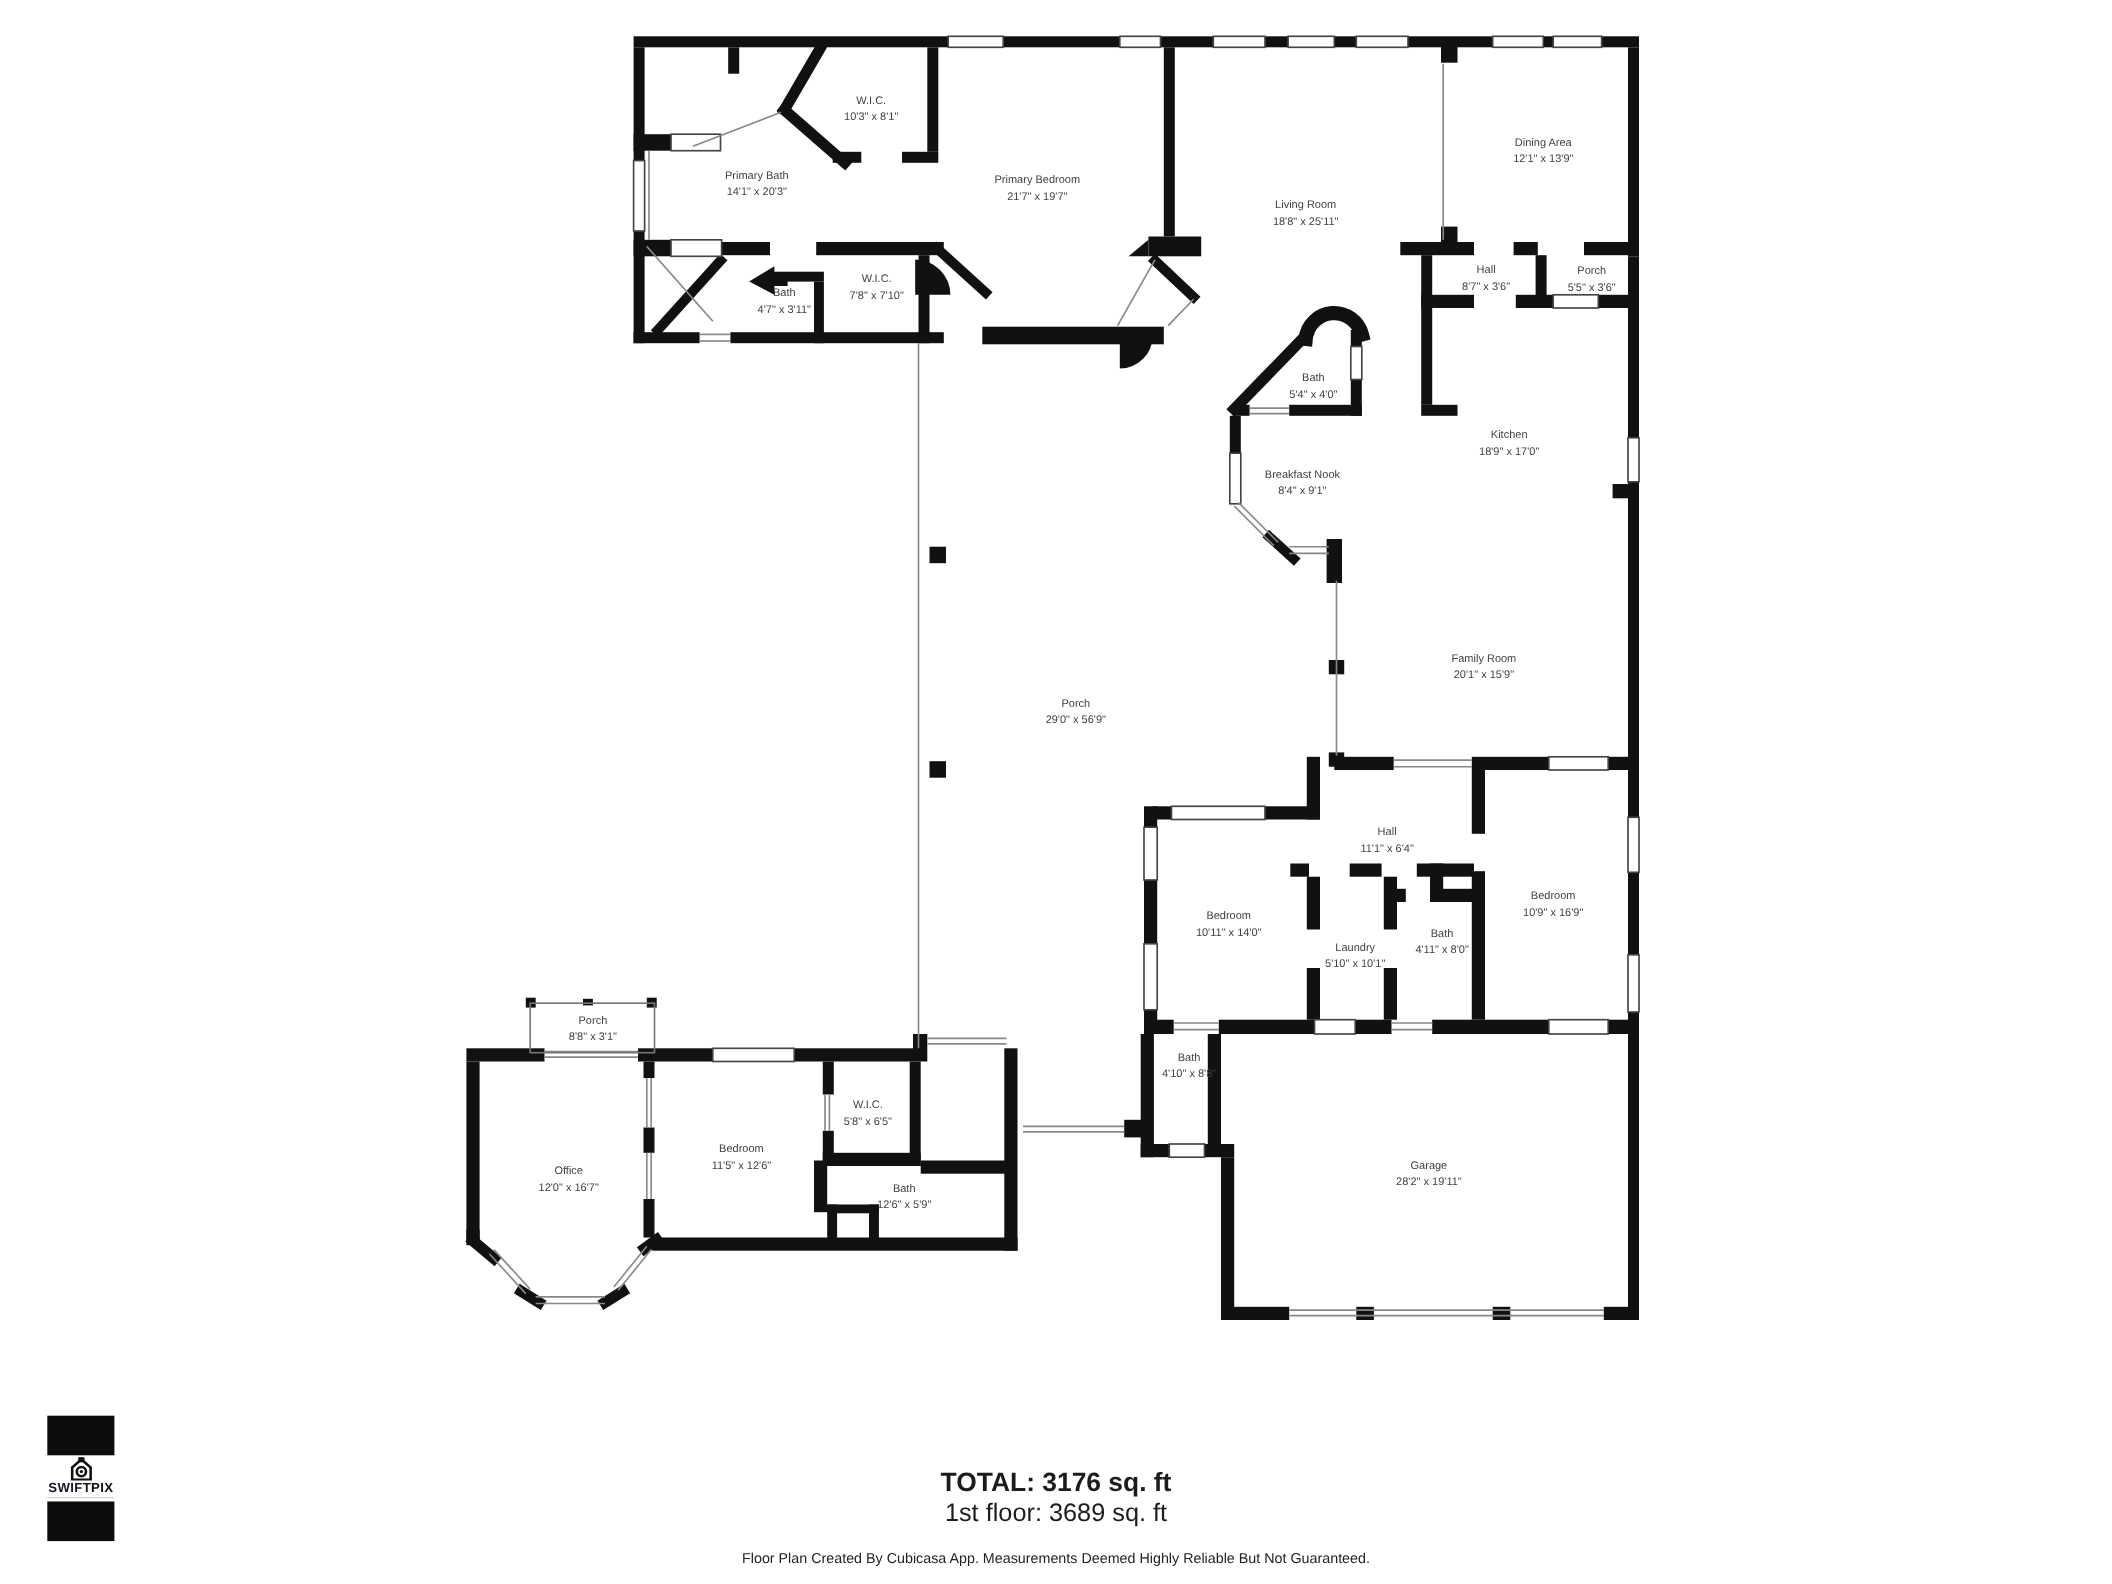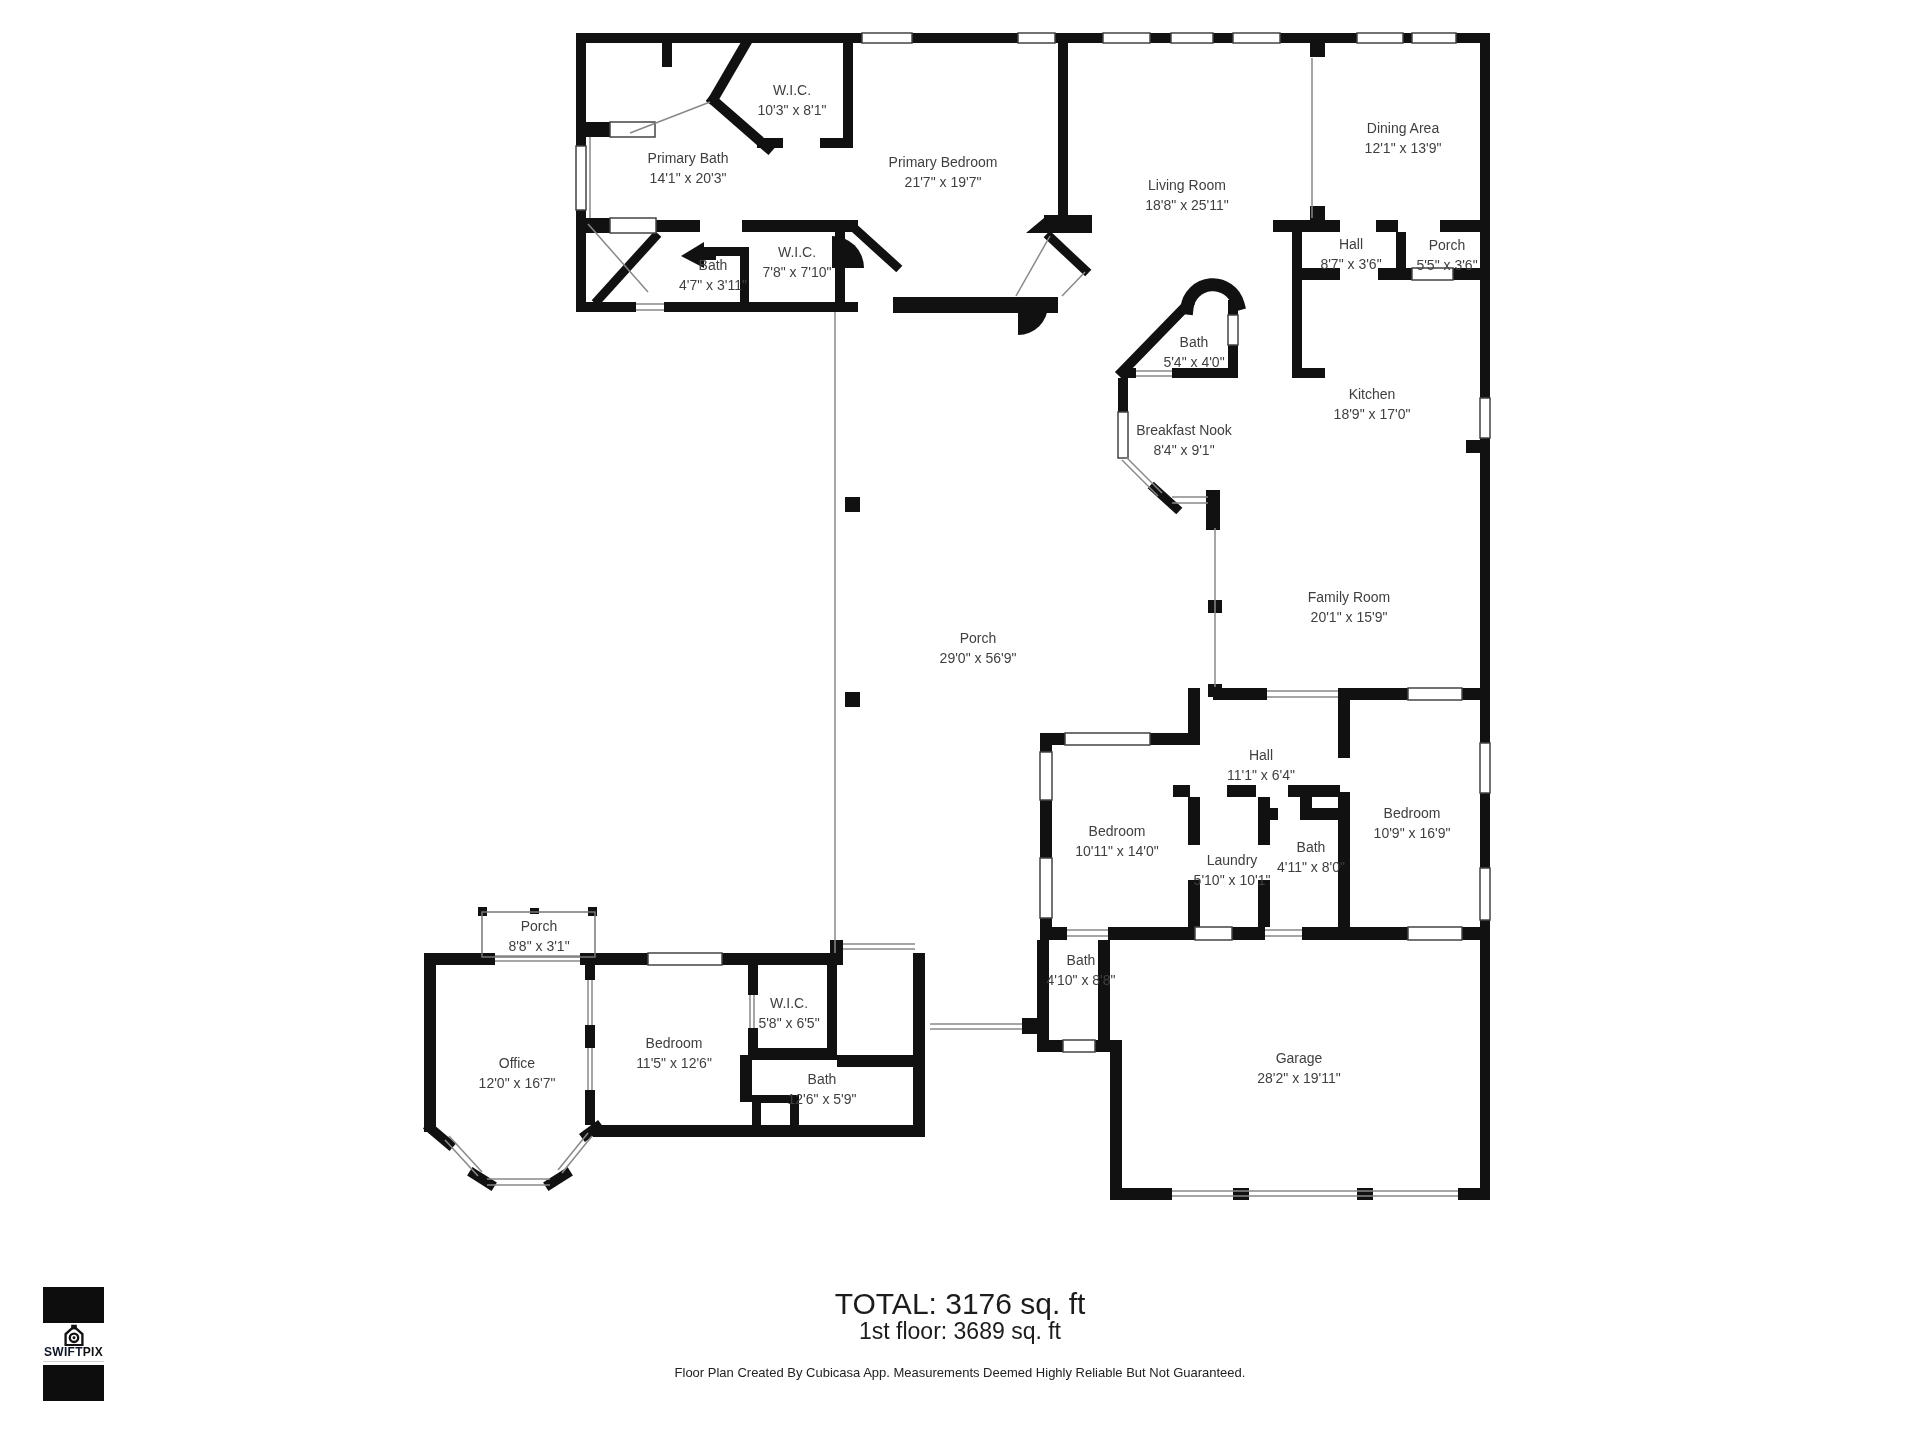--- a/index.html
+++ b/index.html
@@ -1,24 +1,24 @@
 <!DOCTYPE html>
 <html><head>
 <meta charset="utf-8">
 <style>
   html,body{margin:0;padding:0;background:#fff;}
   .page{position:relative;width:1920px;height:1440px;background:#fff;overflow:hidden;
         font-family:"Liberation Sans",sans-serif;}
   .plan-svg{position:absolute;left:0;top:0;}
   .room-label{position:absolute;transform:translate(-50%,-50%);text-align:center;
-              color:#3f3f3f;font-size:14px;line-height:1.45;white-space:nowrap;}
+              color:#3f3f3f;font-size:10px;line-height:1.45;white-space:nowrap;}
   .room-label .nm{display:block;}
   .room-label .dm{display:block;}
   .footer{position:absolute;left:0;top:1289px;width:100%;text-align:center;color:#1c1c1c;}
-  .footer .total{font-size:30px;font-weight:400;line-height:29px;}
+  .footer .total{font-size:24px;font-weight:700;line-height:29px;margin-top:44px;}
   .footer .floor1{font-size:23px;line-height:27px;}
   .footer .excluded{font-size:23px;line-height:27px;}
   .footer .disclaimer{font-size:13px;line-height:16px;margin-top:20px;color:#222;}
   .logo{position:absolute;left:43px;top:1287px;width:61px;text-align:center;}
   .logo .block{width:61px;height:36px;background:#0d0d0d;}
   .logo .icon-row{height:23px;display:flex;align-items:center;justify-content:center;}
   .logo .word{font-size:12px;line-height:13px;letter-spacing:.3px;white-space:nowrap;}
   .logo .word .lt{color:#0f172a;font-weight:700;}
   .logo .word .lb{color:#111;font-weight:700;}
   .logo .rule{height:1px;background:#cfcfcf;margin:2px 0 3px 0;}

